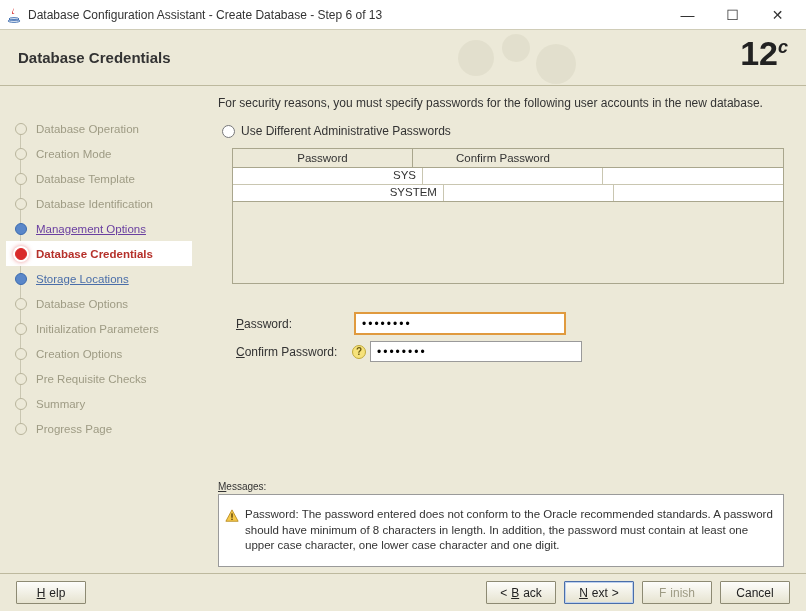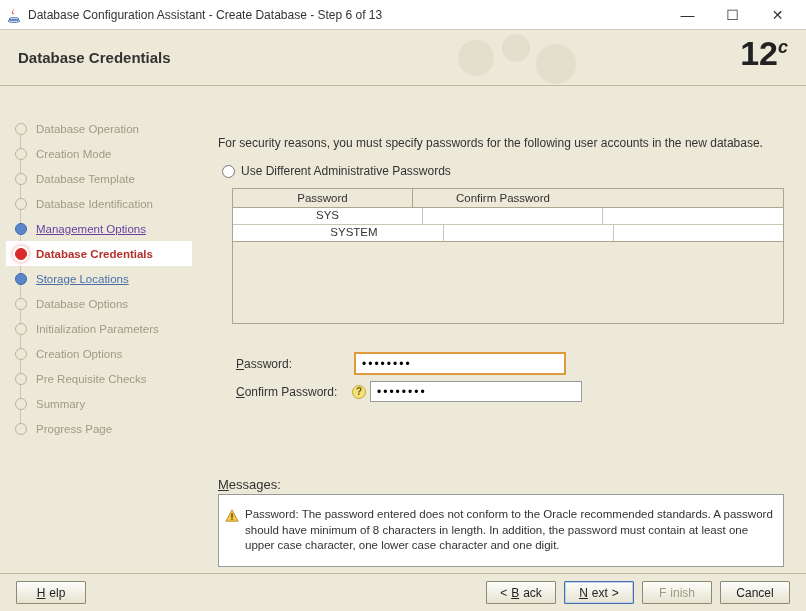--- a/index.html
+++ b/index.html
@@ -40,54 +40,54 @@
   }
   .step.visited a { color:#6a3fa0; text-decoration:underline; }
   .step.upcoming a { color:#4a6ea9; text-decoration:underline; }
   .step.disabled { color:#9e9b84; }
   .step.current { background:#fff; }
   .step.current::before { background:#d92b2b; border-color:#d92b2b; box-shadow: 0 0 0 2px #fff, 0 0 4px 2px rgba(217,43,43,0.5);}
   .step.current span { color:#b5302a; font-weight:bold; }
   .step.upcoming::before, .step.visited::before { background:#5a87c9; border-color:#3b6bb0; }
 
   .main { flex:1; padding: 10px 22px 6px 22px; display:flex; flex-direction:column; font-size:12px; color:#333; }
-  .instr { margin-bottom: 10px; margin-top: 40px; }
+  .instr { margin-bottom: 10px; }
   .radio-row { display:flex; align-items:center; gap:6px; margin: 4px 0 6px 4px; }
   .radio-row input { width:13px; height:13px; accent-color:#3b6bb0;}
 
   .pwtable { border: 1px solid #a9a68d; width: 552px; margin: 4px 0 0 14px; background:#fff;}
   .pwtable .thead { display:flex; background:#ece9d8; border-bottom:1px solid #a9a68d;}
   .pwtable .th { padding:3px 6px; text-align:center; font-size:11.5px; border-right:1px solid #a9a68d;}
   .pwtable .th:last-child { border-right:0; }
   .pwtable .tr { display:flex; border-bottom:1px solid #c9c6b1; background:#fff;}
   .pwtable .tr:last-child { border-bottom:0;padding-left:32px;}
   .pwtable .td { padding:1px 6px; border-right:1px solid #c9c6b1; font-size:11.5px; min-height:16px;}
   .pwtable .td:last-child { border-right:0;}
-  .col-user { width:190px; text-align:center;}
+  .col-user { width:190px; text-align:right;}
   .col-pw { width:180px;}
   .col-cpw { width:180px;}
   .tablepad { height: 82px; border:1px solid #a9a68d; border-top:0; background:#ece9d8; width:552px; margin:0 0 14px 14px;}
 
   .pwfields { margin: 8px 0 0 18px; }
   .pwrow { display:flex; align-items:center; margin: 6px 0; gap: 0;}
   .pwrow label { width: 118px; font-size:12px; }
   .pwrow label .u { text-decoration: underline; }
   .pwrow .help-icon {
     width:14px; height:14px; border-radius:50%; background:#f6e27a; border:1px solid #c0a93a;
     display:inline-flex; align-items:center; justify-content:center; font-size:10px; color:#6b5a12;
     margin-left:-2px; margin-right:4px; font-weight:bold;
   }
   .pwrow input {
     width: 212px; height:21px; padding: 1px 6px; font-size:12px; letter-spacing:2px;
     border:1px solid #9a9a9a; background:#fff;
   }
   .pwrow input.focus { border:2px solid #e09a3e; height:23px; }
 
   .messages { margin-top:auto; }
-  .messages-label { font-size:13px; margin-bottom:2px; }
+  .messages-label { font-size:10px; margin-bottom:2px; }
   .messages-label .u { text-decoration:underline; }
   .messages-box {
     border:1px solid #9a9a9a; background:#fff; padding: 12px 6px; font-size:11.5px;
     min-height:56px; display:flex; gap:6px; line-height:1.35;
   }
   .warn-icon {
     width:14px; height:14px; flex-shrink:0; margin-top:2px;
   }
 
   .footer {

